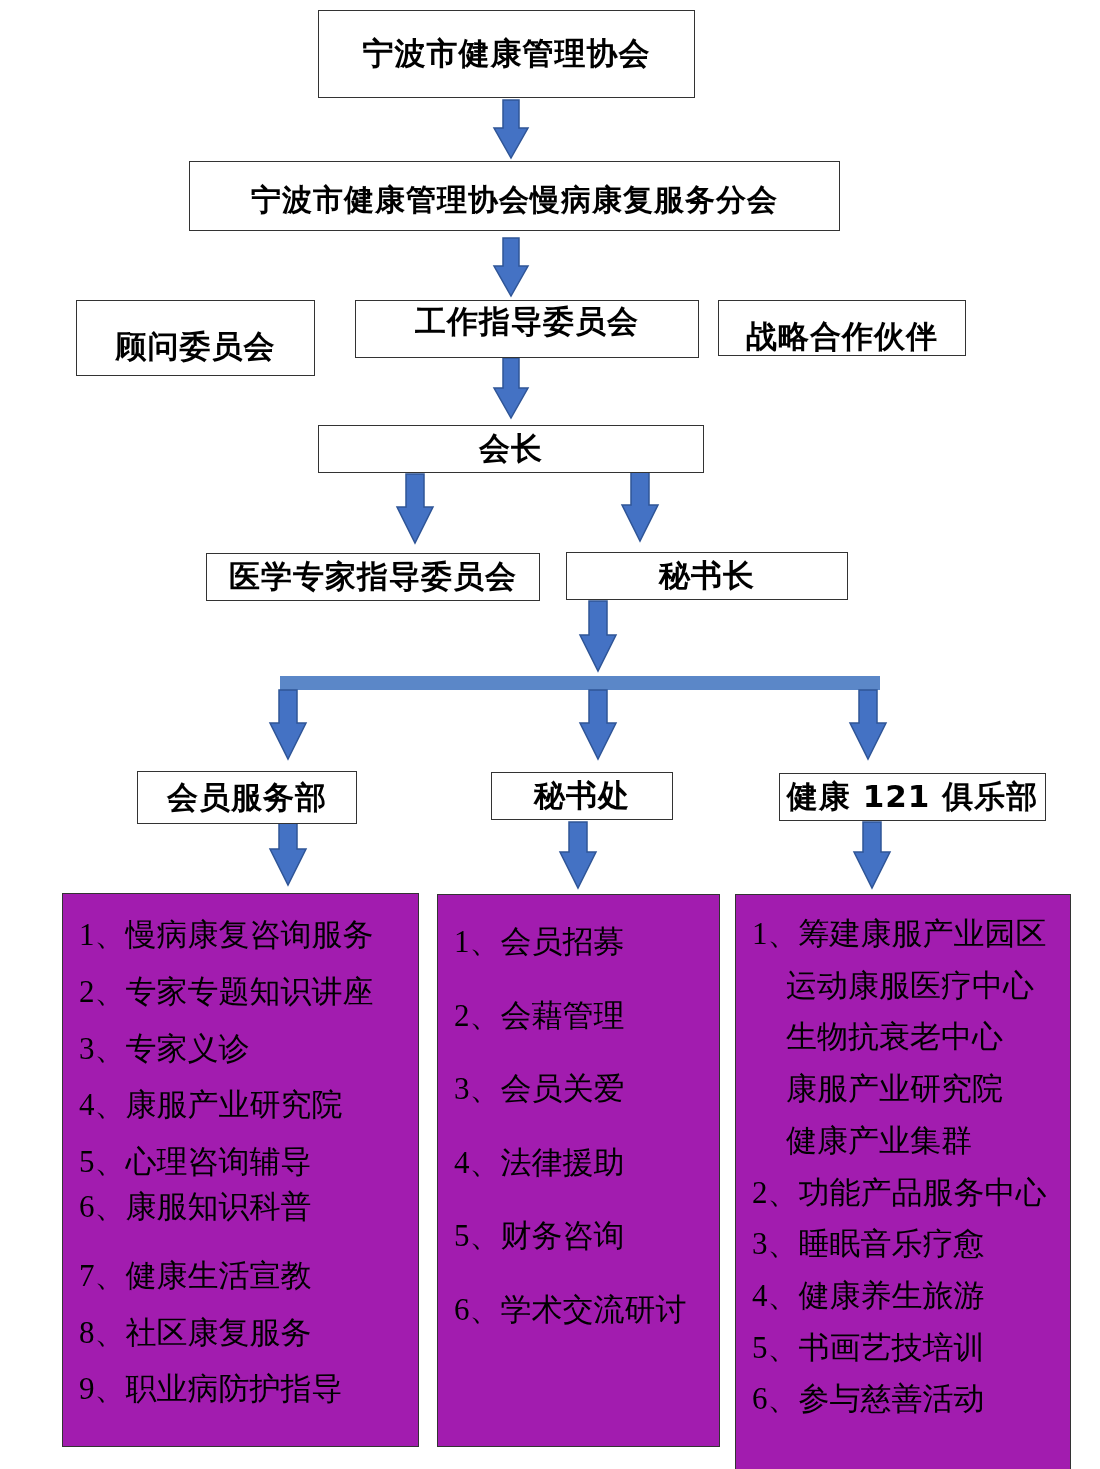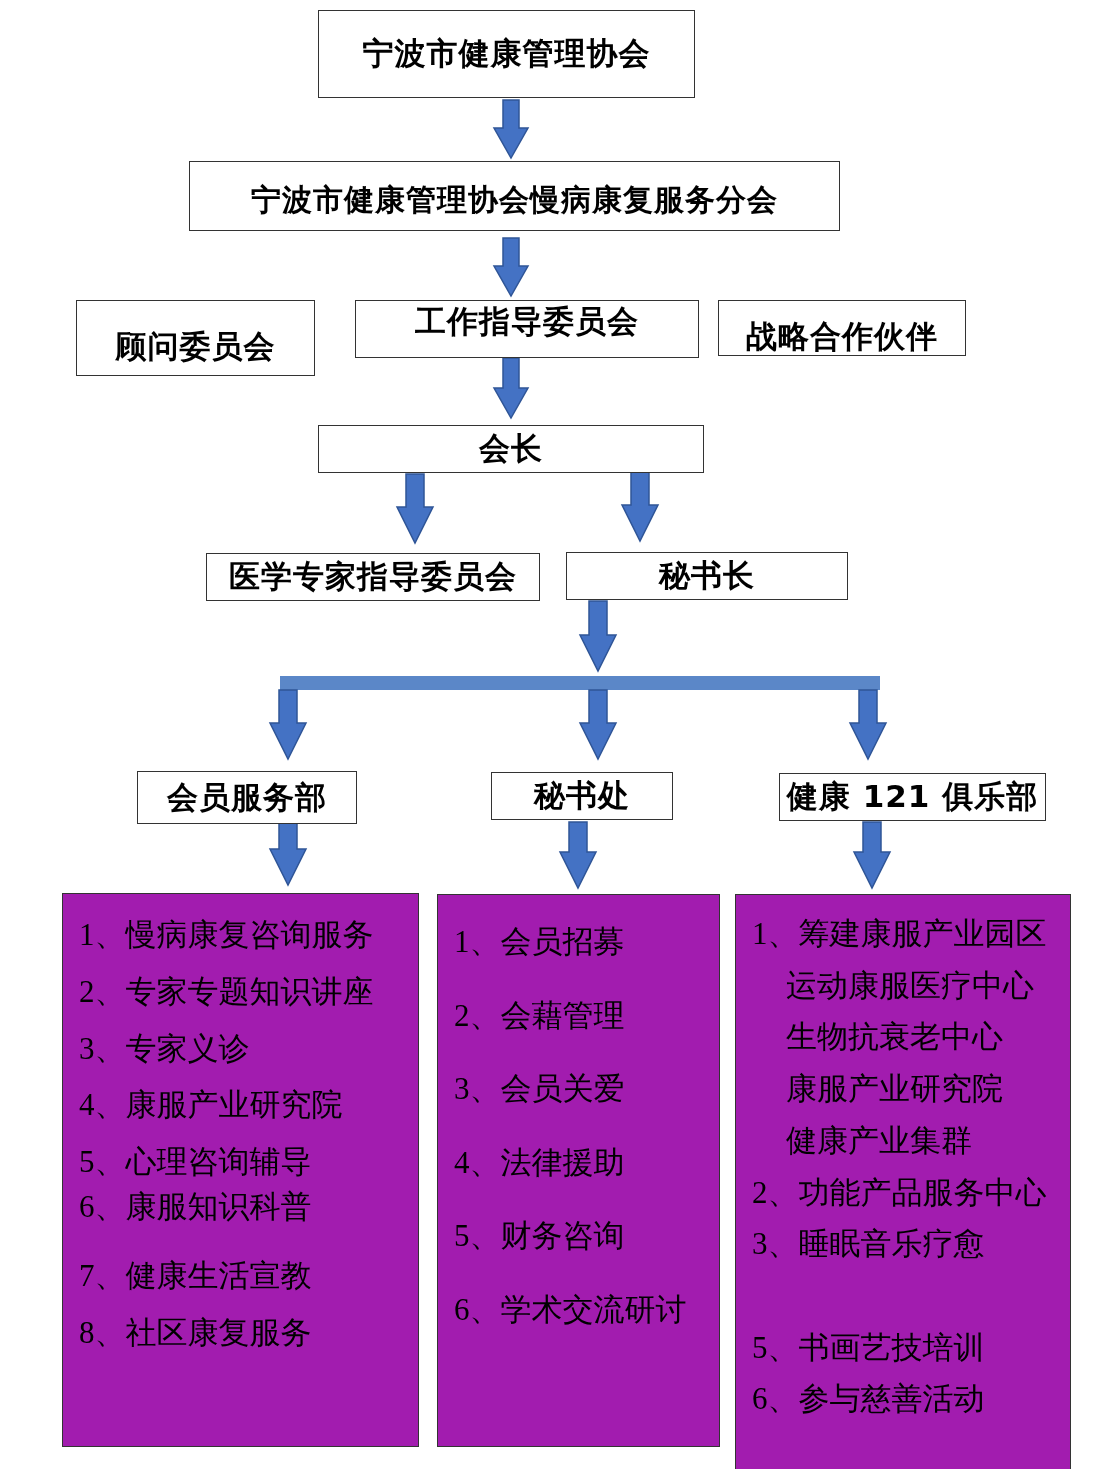--- a/index.html
+++ b/index.html
@@ -81,34 +81,36 @@
 
 <div class="list" style="left:62px;top:893px;width:357px;height:554px;" id="list-a">
     <div class="list-item" style="top: 20px; left: 16px;"><span class="num">1、</span><span>慢病康复咨询服务</span></div>
     <div class="list-item" style="top: 76.8px; left: 16px;"><span class="num">2、</span><span>专家专题知识讲座</span></div>
     <div class="list-item" style="top: 133.6px; left: 16px;"><span class="num">3、</span><span>专家义诊</span></div>
     <div class="list-item" style="top: 190.4px; left: 16px;"><span class="num">4、</span><span>康服产业研究院</span></div>
     <div class="list-item" style="top: 247.2px; left: 16px;"><span class="num">5、</span><span>心理咨询辅导</span></div>
     <div class="list-item" style="top: 292px; left: 16px;"><span class="num">6、</span><span>康服知识科普</span></div>
     <div class="list-item" style="top: 360.8px; left: 16px;"><span class="num">7、</span><span>健康生活宣教</span></div>
     <div class="list-item" style="top: 417.6px; left: 16px;"><span class="num">8、</span><span>社区康复服务</span></div>
+    <div class="list-item" style="top: 474.4px; left: 16px;"><span class="num">9、</span><span>职业病防护指导</span></div>
   </div>
 
 <div class="list" style="left:437px;top:894px;width:283px;height:553px;" id="list-b">
     <div class="list-item" style="top: 26px; left: 16px;"><span class="num">1、</span><span>会员招募</span></div>
     <div class="list-item" style="top: 99.6px; left: 16px;"><span class="num">2、</span><span>会藉管理</span></div>
     <div class="list-item" style="top: 173.2px; left: 16px;"><span class="num">3、</span><span>会员关爱</span></div>
     <div class="list-item" style="top: 246.8px; left: 16px;"><span class="num">4、</span><span>法律援助</span></div>
     <div class="list-item" style="top: 320.4px; left: 16px;"><span class="num">5、</span><span>财务咨询</span></div>
     <div class="list-item" style="top: 394px; left: 16px;"><span class="num">6、</span><span>学术交流研讨</span></div>
   </div>
 
 <div class="list" style="left:735px;top:894px;width:336px;height:629px;" id="list-c">
     <div class="list-item" style="top: 18px; left: 16px;"><span class="num">1、</span><span>筹建康服产业园区</span></div>
     <div class="list-item" style="top: 69.7px; left: 50px;"><span>运动康服医疗中心</span></div>
     <div class="list-item" style="top: 121.4px; left: 50px;"><span>生物抗衰老中心</span></div>
     <div class="list-item" style="top: 173.1px; left: 50px;"><span>康服产业研究院</span></div>
     <div class="list-item" style="top: 224.8px; left: 50px;"><span>健康产业集群</span></div>
     <div class="list-item" style="top: 276.5px; left: 16px;"><span class="num">2、</span><span>功能产品服务中心</span></div>
     <div class="list-item" style="top: 328.2px; left: 16px;"><span class="num">3、</span><span>睡眠音乐疗愈</span></div>
+    <div class="list-item" style="top: 379.9px; left: 16px;"><span class="num">4、</span><span>健康养生旅游</span></div>
     <div class="list-item" style="top: 431.6px; left: 16px;"><span class="num">5、</span><span>书画艺技培训</span></div>
     <div class="list-item" style="top: 483.3px; left: 16px;"><span class="num">6、</span><span>参与慈善活动</span></div>
   </div>
 
 </body></html>

